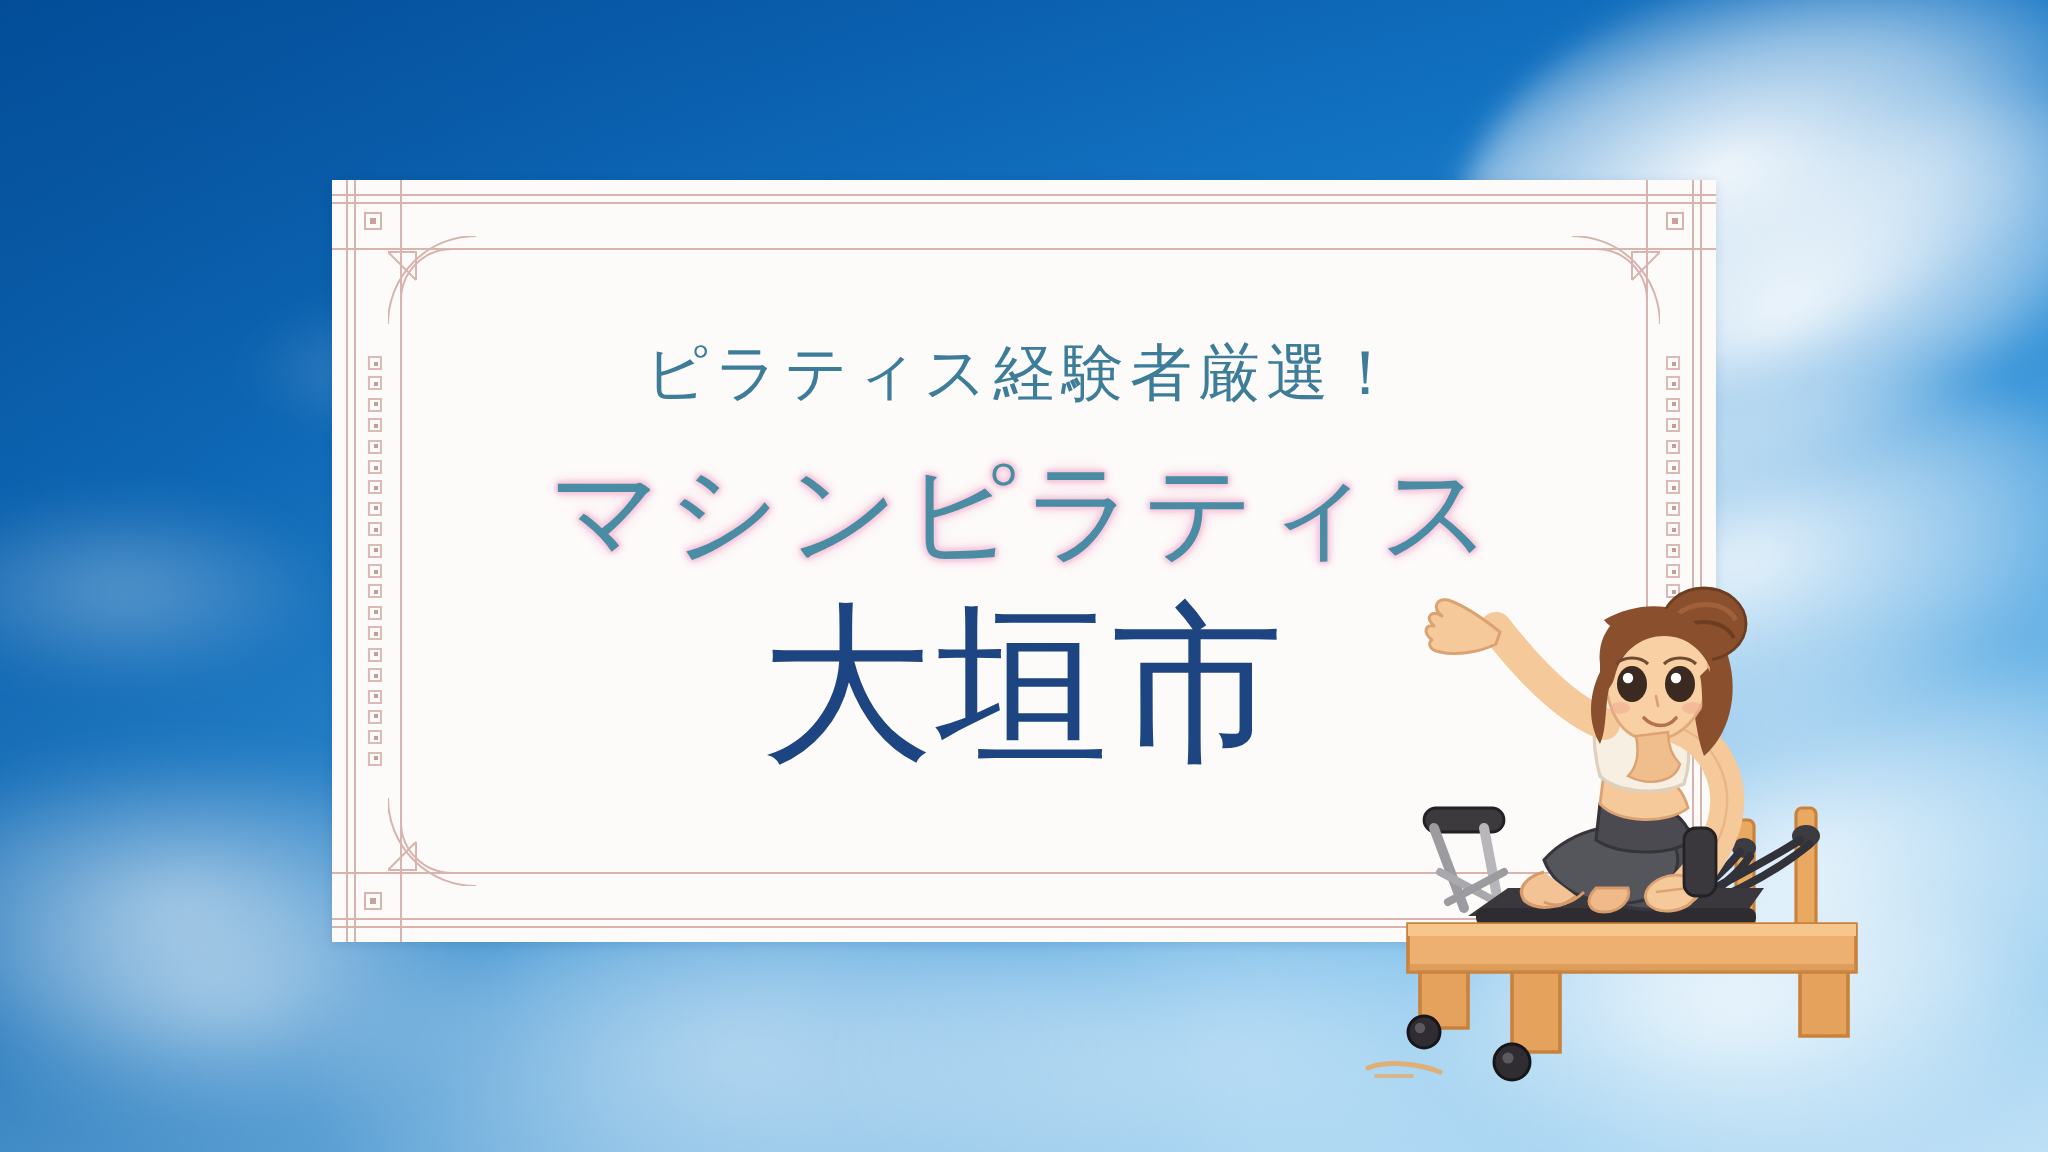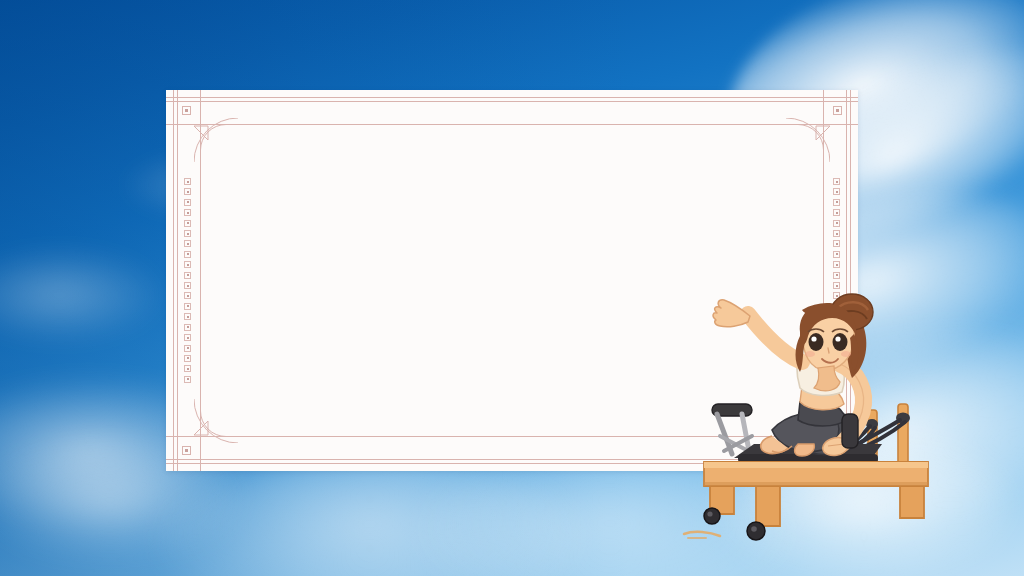--- a/index.html
+++ b/index.html
@@ -275,20 +275,25 @@
         <i></i>
         <i></i>
         <i></i>
         <i></i>
         <i></i>
         <i></i>
         <i></i>
         <i></i>
     </div>
 
+    <div class="text-wrap">
+      <div class="subtitle">ピラティス経験者厳選！</div>
+      <div class="headline">マシンピラティス</div>
+      <div class="cityname">大垣市</div>
+    </div>
   </div>
 
   <div id="illus">
     <svg viewBox="0 0 272 258" xmlns="http://www.w3.org/2000/svg">
       <defs>
         <clipPath id="clipAll">
             <rect x="-10" y="-10" width="300" height="280"></rect>
           </clipPath>
       </defs>
       <g clip-path="url(#clipAll)">

